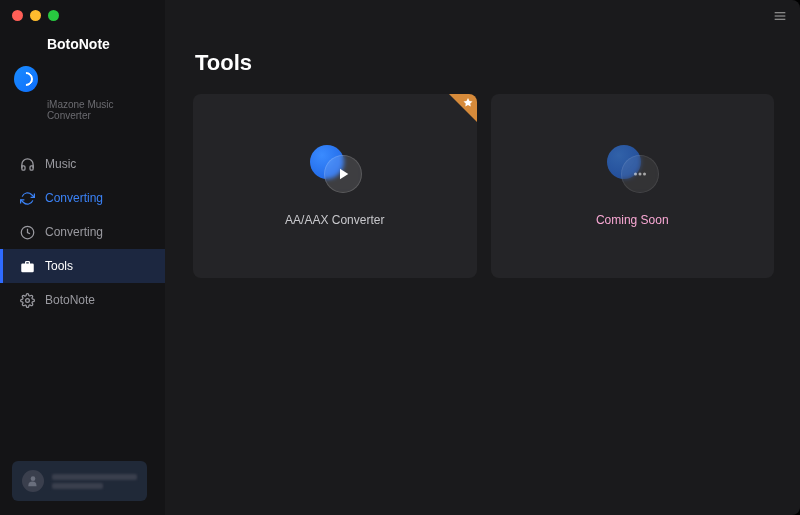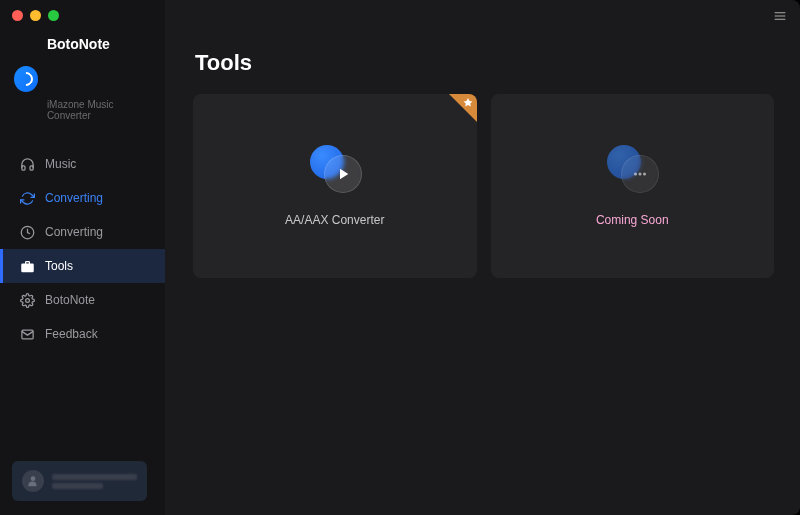--- a/index.html
+++ b/index.html
@@ -115,29 +115,20 @@
       </div>
       <div class="nav-item">
         <span class="nav-icon">
           <svg viewBox="0 0 24 24" fill="none" stroke="currentColor" stroke-width="2">
               <circle cx="12" cy="12" r="3"></circle>
               <path d="M19.4 15a1.65 1.65 0 00.33 1.82l.06.06a2 2 0 11-2.83 2.83l-.06-.06a1.65 1.65 0 00-1.82-.33 1.65 1.65 0 00-1 1.51V21a2 2 0 11-4 0v-.09a1.65 1.65 0 00-1-1.51 1.65 1.65 0 00-1.82.33l-.06.06a2 2 0 11-2.83-2.83l.06-.06a1.65 1.65 0 00.33-1.82 1.65 1.65 0 00-1.51-1H3a2 2 0 110-4h.09a1.65 1.65 0 001.51-1 1.65 1.65 0 00-.33-1.82l-.06-.06a2 2 0 112.83-2.83l.06.06a1.65 1.65 0 001.82.33h0a1.65 1.65 0 001-1.51V3a2 2 0 114 0v.09a1.65 1.65 0 001 1.51h0a1.65 1.65 0 001.82-.33l.06-.06a2 2 0 112.83 2.83l-.06.06a1.65 1.65 0 00-.33 1.82v0a1.65 1.65 0 001.51 1H21a2 2 0 110 4h-.09a1.65 1.65 0 00-1.51 1z"></path>
             </svg>
         </span>
         <span>BotoNote</span>
       </div>
-      <div class="nav-item">
-        <span class="nav-icon">
-          <svg viewBox="0 0 24 24" fill="none" stroke="currentColor" stroke-width="2">
-              <rect x="3" y="5" width="18" height="14" rx="2"></rect>
-              <polyline points="3 7 12 13 21 7"></polyline>
-            </svg>
-        </span>
-        <span>Feedback</span>
-      </div>
     </div>
 
     <div class="user-pill">
       <div class="user-avatar">
         <svg viewBox="0 0 24 24" width="14" height="14" fill="#6a6f7d">
             <circle cx="12" cy="8" r="4"></circle>
             <path d="M4 21v-1a7 7 0 0114 0v1z"></path>
           </svg>
       </div>
       <div class="user-blur">

